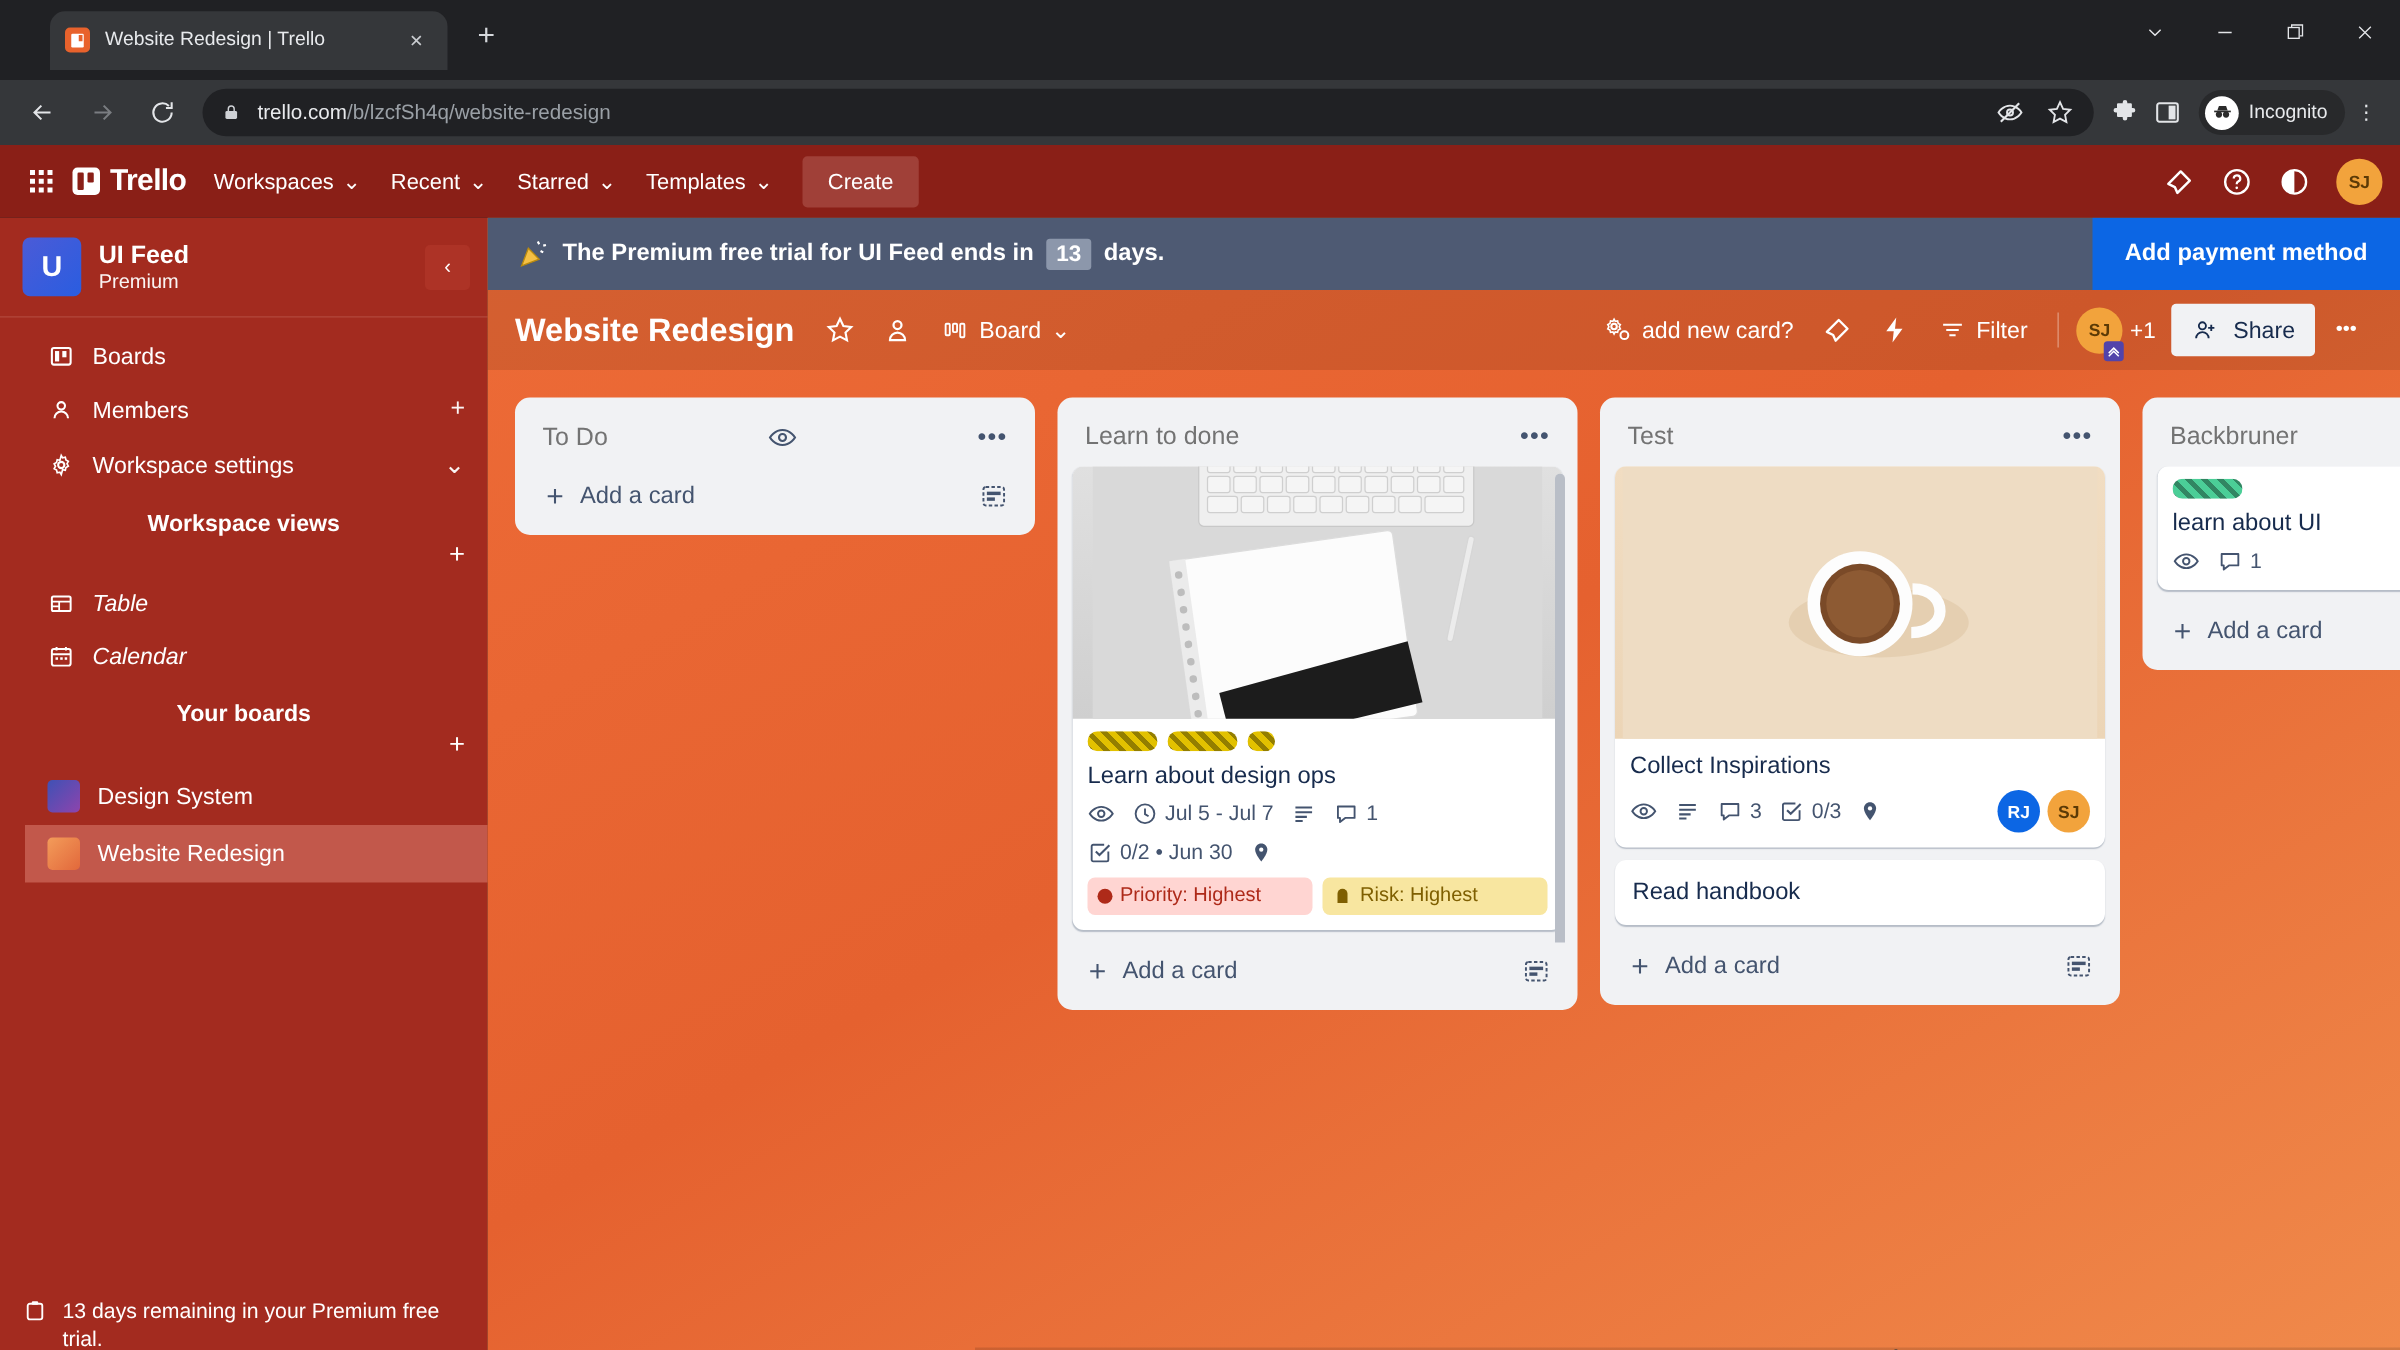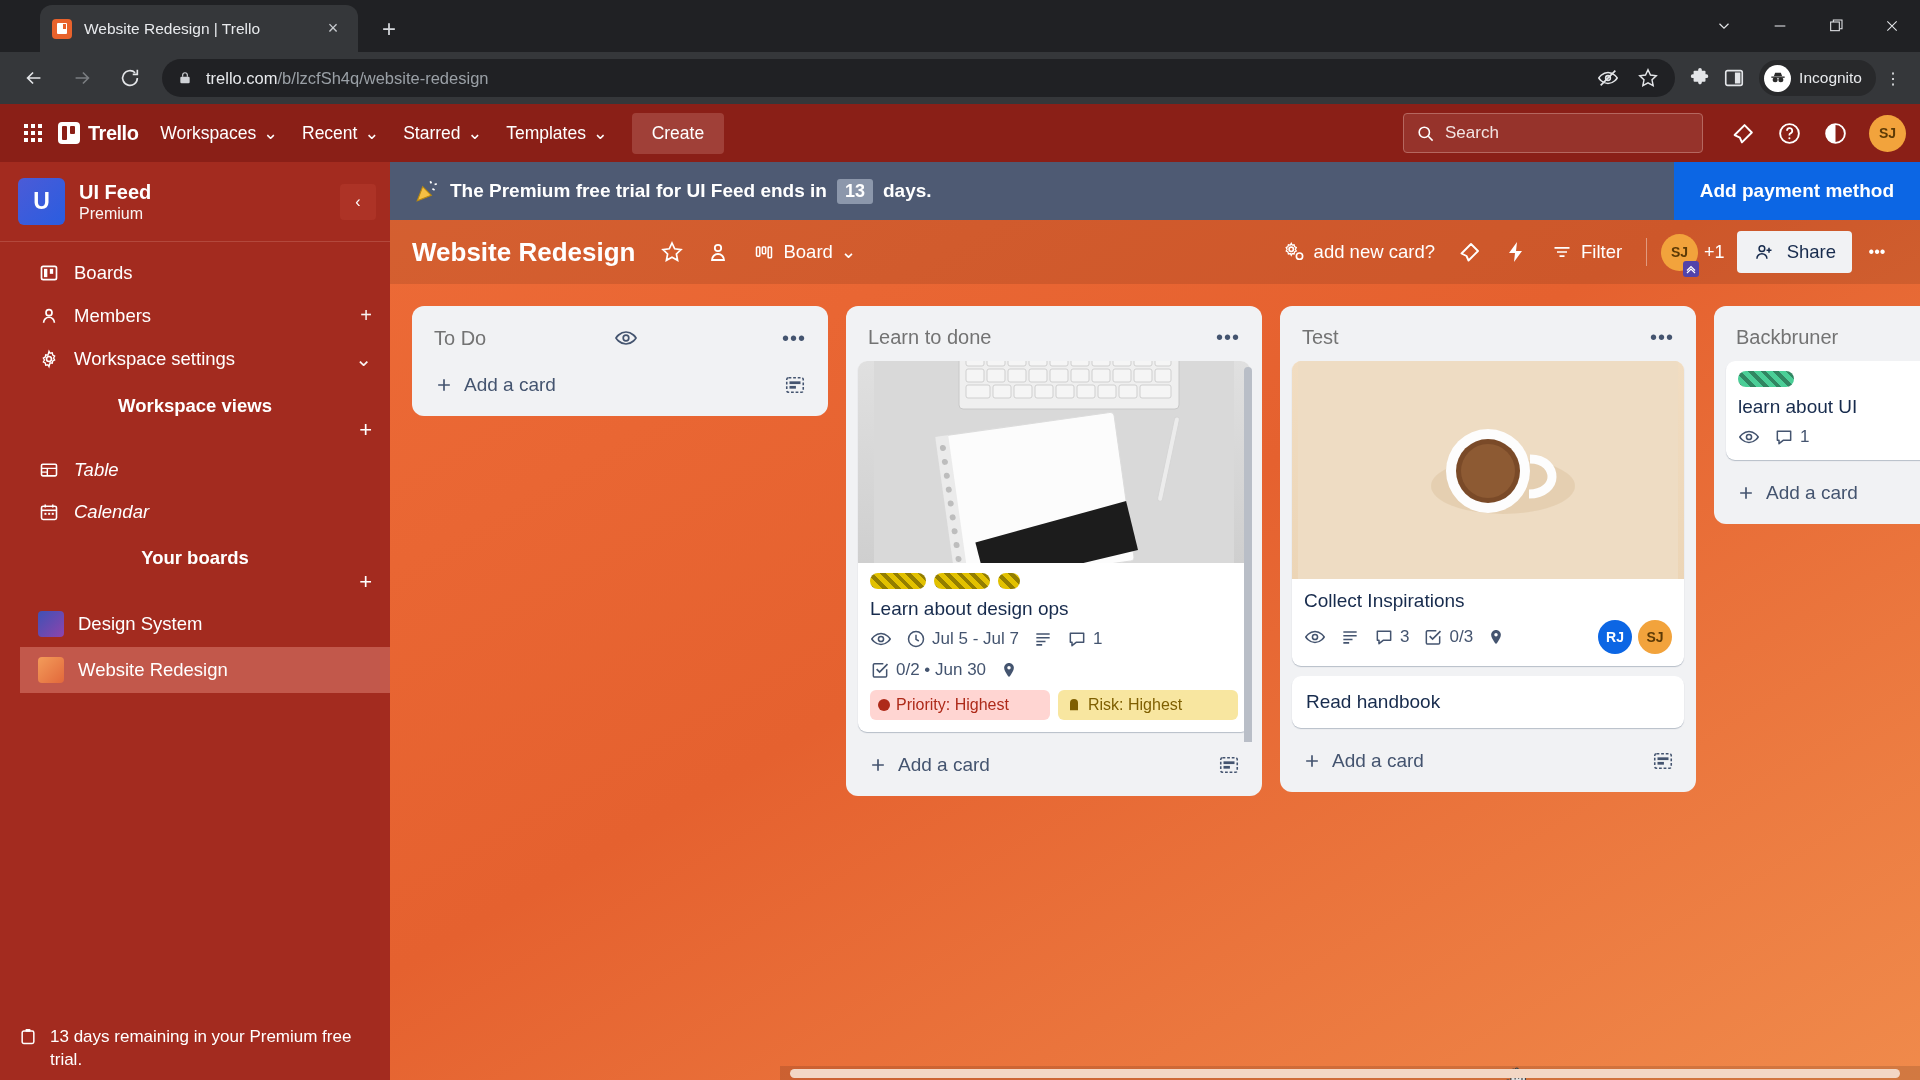--- a/index.html
+++ b/index.html
@@ -5,22 +5,22 @@
   * { box-sizing: border-box; margin: 0; padding: 0; }
   html, body {
     width: 1920px; height: 1080px;
     overflow: hidden;
     font-family: "Liberation Sans", sans-serif;
     background: #202124;
   }
 
   
   .tabstrip {
-    height: 52px; background: #202124;
-    display: flex; align-items: flex-end; position: relative;
+    height: 64px; background: #202124;
+    display: flex; align-items: center; position: relative;
   }
   .tab {
     margin-left: 40px; height: 47px; width: 318px;
     background: #35373a; border-radius: 12px 12px 0 0;
     display: flex; align-items: center; padding: 0 12px;
     position: relative;
   }
   .favicon {
     width: 20px; height: 20px; border-radius: 4px;
     background: #e8622c; flex: none; margin-right: 12px;
@@ -97,21 +97,21 @@
     display: flex; align-items: center; padding: 0 14px;
     position: relative; z-index: 5;
   }
   .grid-icon { width: 38px; height: 38px; display:flex; align-items:center; justify-content:center; }
   .grid-icon span {
     display: grid; grid-template-columns: repeat(3, 4px); gap: 3px;
   }
   .grid-icon span i { width: 4px; height: 4px; background: #fff; display:block; }
   .logo {
     display: flex; align-items: center; gap: 8px; margin: 0 10px 0 6px;
-    color: #fff; font-size: 20px; font-weight: bold; letter-spacing: -0.5px;
+    color: #fff; font-size: 24px; font-weight: bold; letter-spacing: -0.5px;
   }
   .logo-mark {
     width: 22px; height: 22px; background: #fff; border-radius: 4px;
     position: relative;
   }
   .logo-mark::before { content:""; position:absolute; left:4px; top:4px; width:5px; height:14px; background:#8a1f17; border-radius:1px;}
   .logo-mark::after { content:""; position:absolute; left:12px; top:4px; width:5px; height:8px; background:#8a1f17; border-radius:1px;}
   .navitem {
     color: #fff; font-size: 17.5px; padding: 8px 12px; border-radius: 4px;
     display: flex; align-items: center; gap: 7px; white-space: nowrap;
@@ -452,29 +452,20 @@
       <span>Starred</span>
       <span>⌄</span>
     </div>
     <div class="navitem">
       <span>Templates</span>
       <span>⌄</span>
     </div>
     <div class="create-btn">Create</div>
 
     <div class="nav-right">
-      <div class="searchbox">
-        <span>
-          <svg width="19" height="19" viewBox="0 0 24 24">
-              <circle cx="10.5" cy="10.5" r="6.5" fill="none" stroke="#fff" stroke-width="2"></circle>
-              <path d="M15.5 15.5L21 21" stroke="#fff" stroke-width="2"></path>
-            </svg>
-        </span>
-        <span class="ph">Search</span>
-      </div>
       <div class="nav-icon">
         <svg width="25" height="25" viewBox="0 0 24 24">
             <path d="M3.5 13.5L13 4l7 7-9.5 9.5-2-4.5z" fill="none" stroke="currentColor" stroke-width="1.9" stroke-linejoin="round"></path>
           </svg>
       </div>
       <div class="nav-icon">
         <svg width="25" height="25" viewBox="0 0 24 24">
             <circle cx="12" cy="12" r="9" fill="none" stroke="currentColor" stroke-width="1.8"></circle>
             <path d="M9.6 9.4a2.5 2.5 0 1 1 3.3 2.4c-.7.3-1 .9-1 1.6v.4" fill="none" stroke="currentColor" stroke-width="1.7"></path>
             <circle cx="11.9" cy="16.6" r="1" fill="currentColor"></circle>

